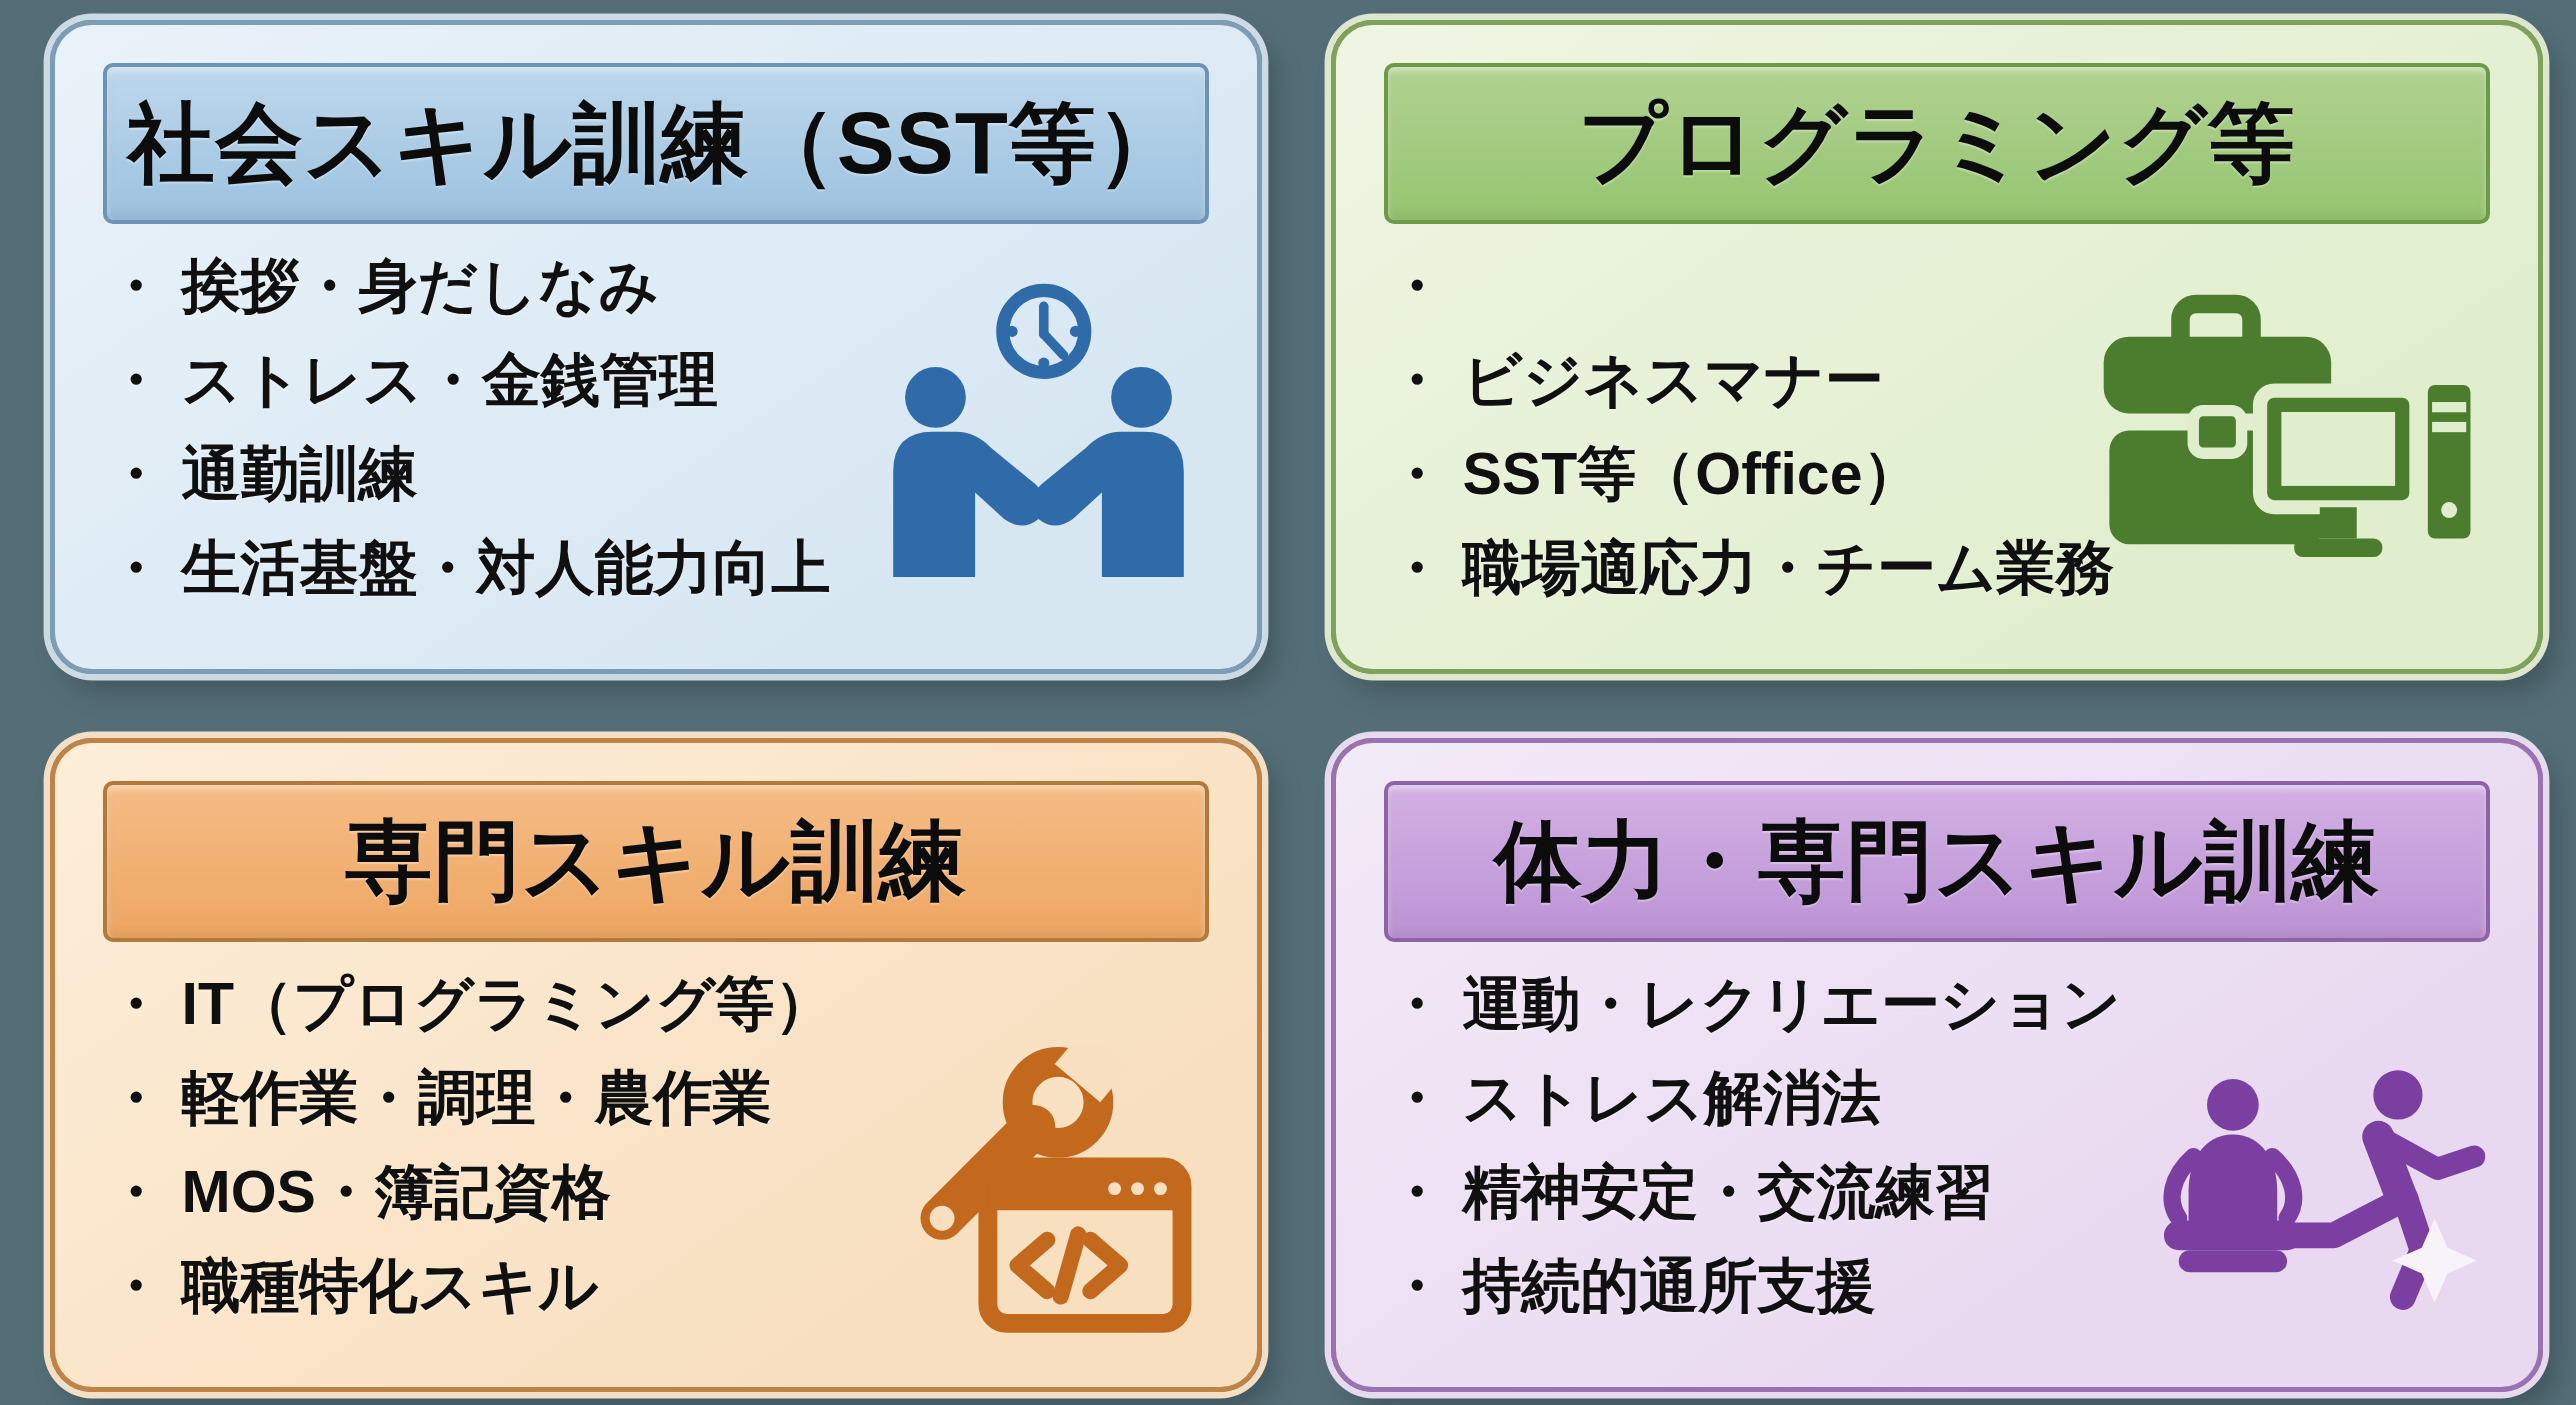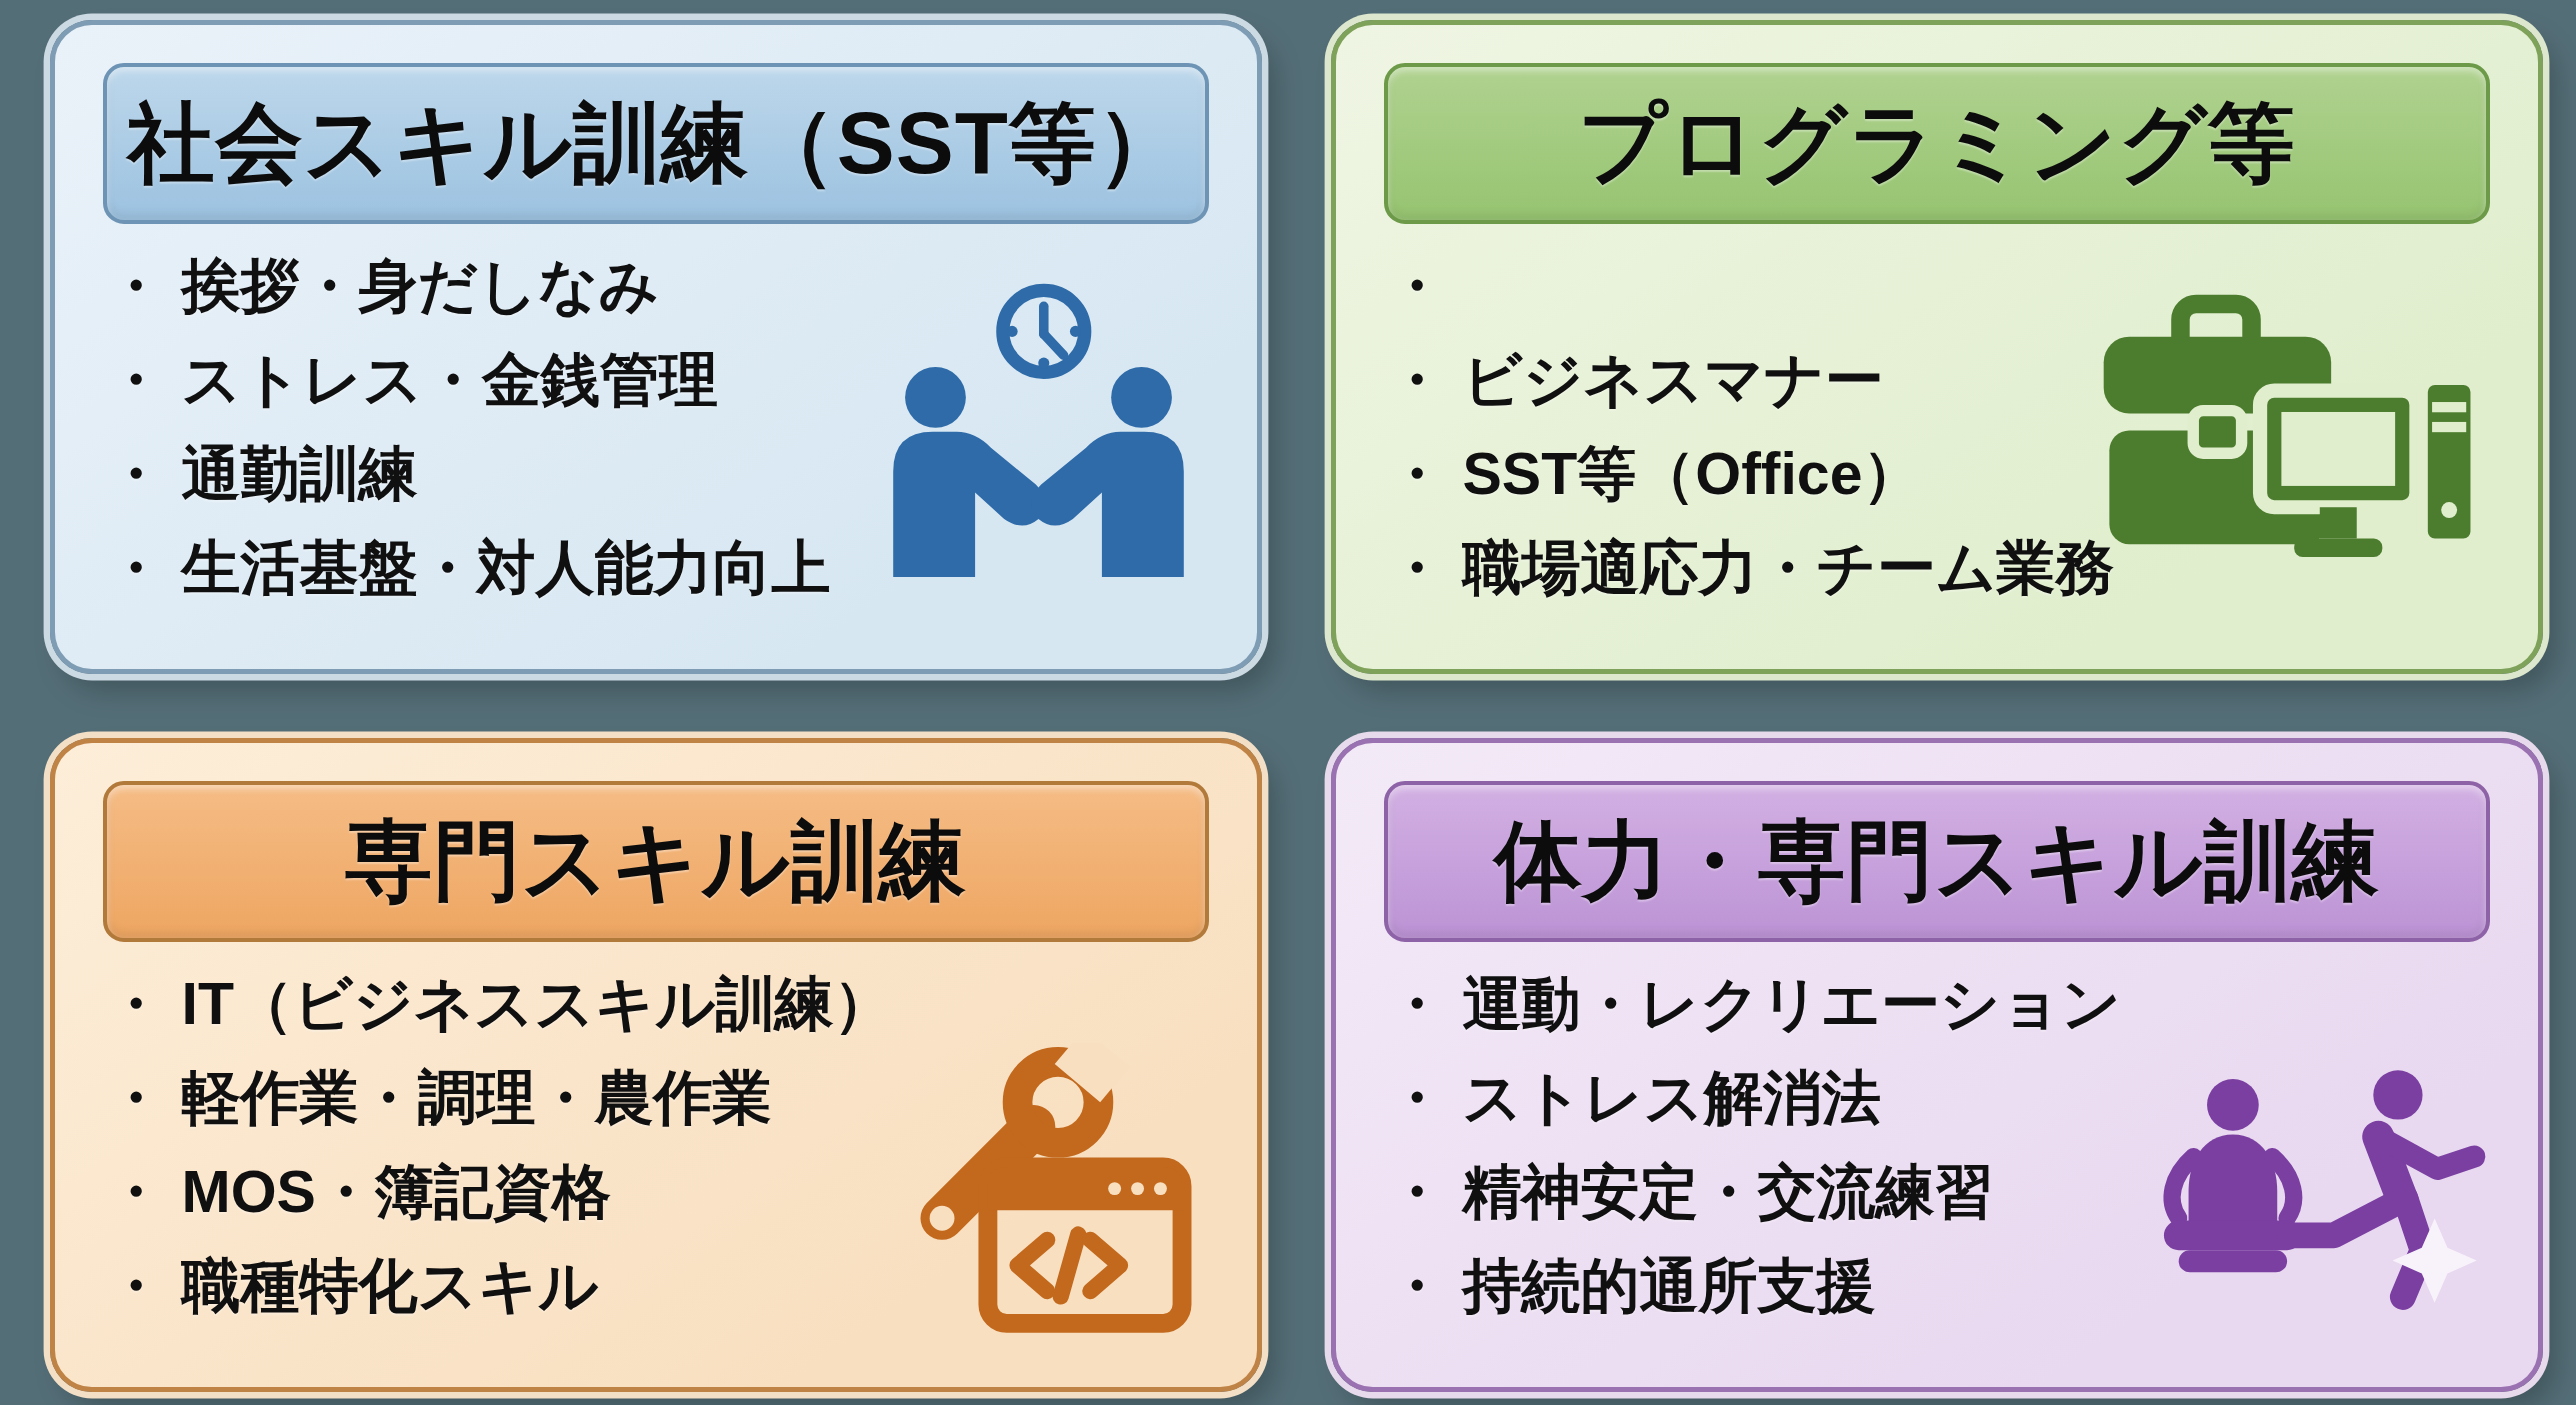--- a/index.html
+++ b/index.html
@@ -25,21 +25,21 @@
     position: relative;
     border-radius: 42px;
     border: 5.5px solid var(--border);
     box-shadow: 0 0 0 6.4px var(--outer), 12.8px 16.5px 27.4px rgba(0,0,0,0.22);
     background: linear-gradient(145deg, var(--body-a) 0%, var(--body-b) 78%);
   }
 
   .card-header {
     margin: 38px 48px 0 48px;
     height: 161px;
-    border-radius: 21px;
+    border-radius: 10px;
     border: 4.6px solid var(--header-border);
     background: linear-gradient(180deg, var(--header-a) 0%, var(--header-b) 100%);
     box-shadow: inset 0 3.7px 7.3px rgba(255,255,255,0.45), inset 0 -5.5px 9.1px rgba(0,0,0,0.08);
     display: flex;
     align-items: center;
     justify-content: center;
   }
 
   .card-title {
     font-size: 87px;
@@ -177,21 +177,21 @@
   </div>
 </section>
 
 <section class="card" id="card-technical" style="--outer: #f2dfc6; --border: #bf8346; --body-a: #fdeed9; --body-b: #f8dfc0; --header-a: #f5bc85; --header-b: #eea662; --header-border: #b1793a; --icon: #c2691d;">
   <div class="card-header">
     <span class="card-title">専門スキル訓練</span>
   </div>
   <ul class="card-list">
       <li>
         <span class="bullet-dot">・</span>
-        <span>IT（ビジネススキル訓練）</span>
+        <span>IT（プログラミング等）</span>
       </li>
       <li>
         <span class="bullet-dot">・</span>
         <span>軽作業・調理・農作業</span>
       </li>
       <li>
         <span class="bullet-dot">・</span>
         <span>MOS・簿記資格</span>
       </li>
       <li>

